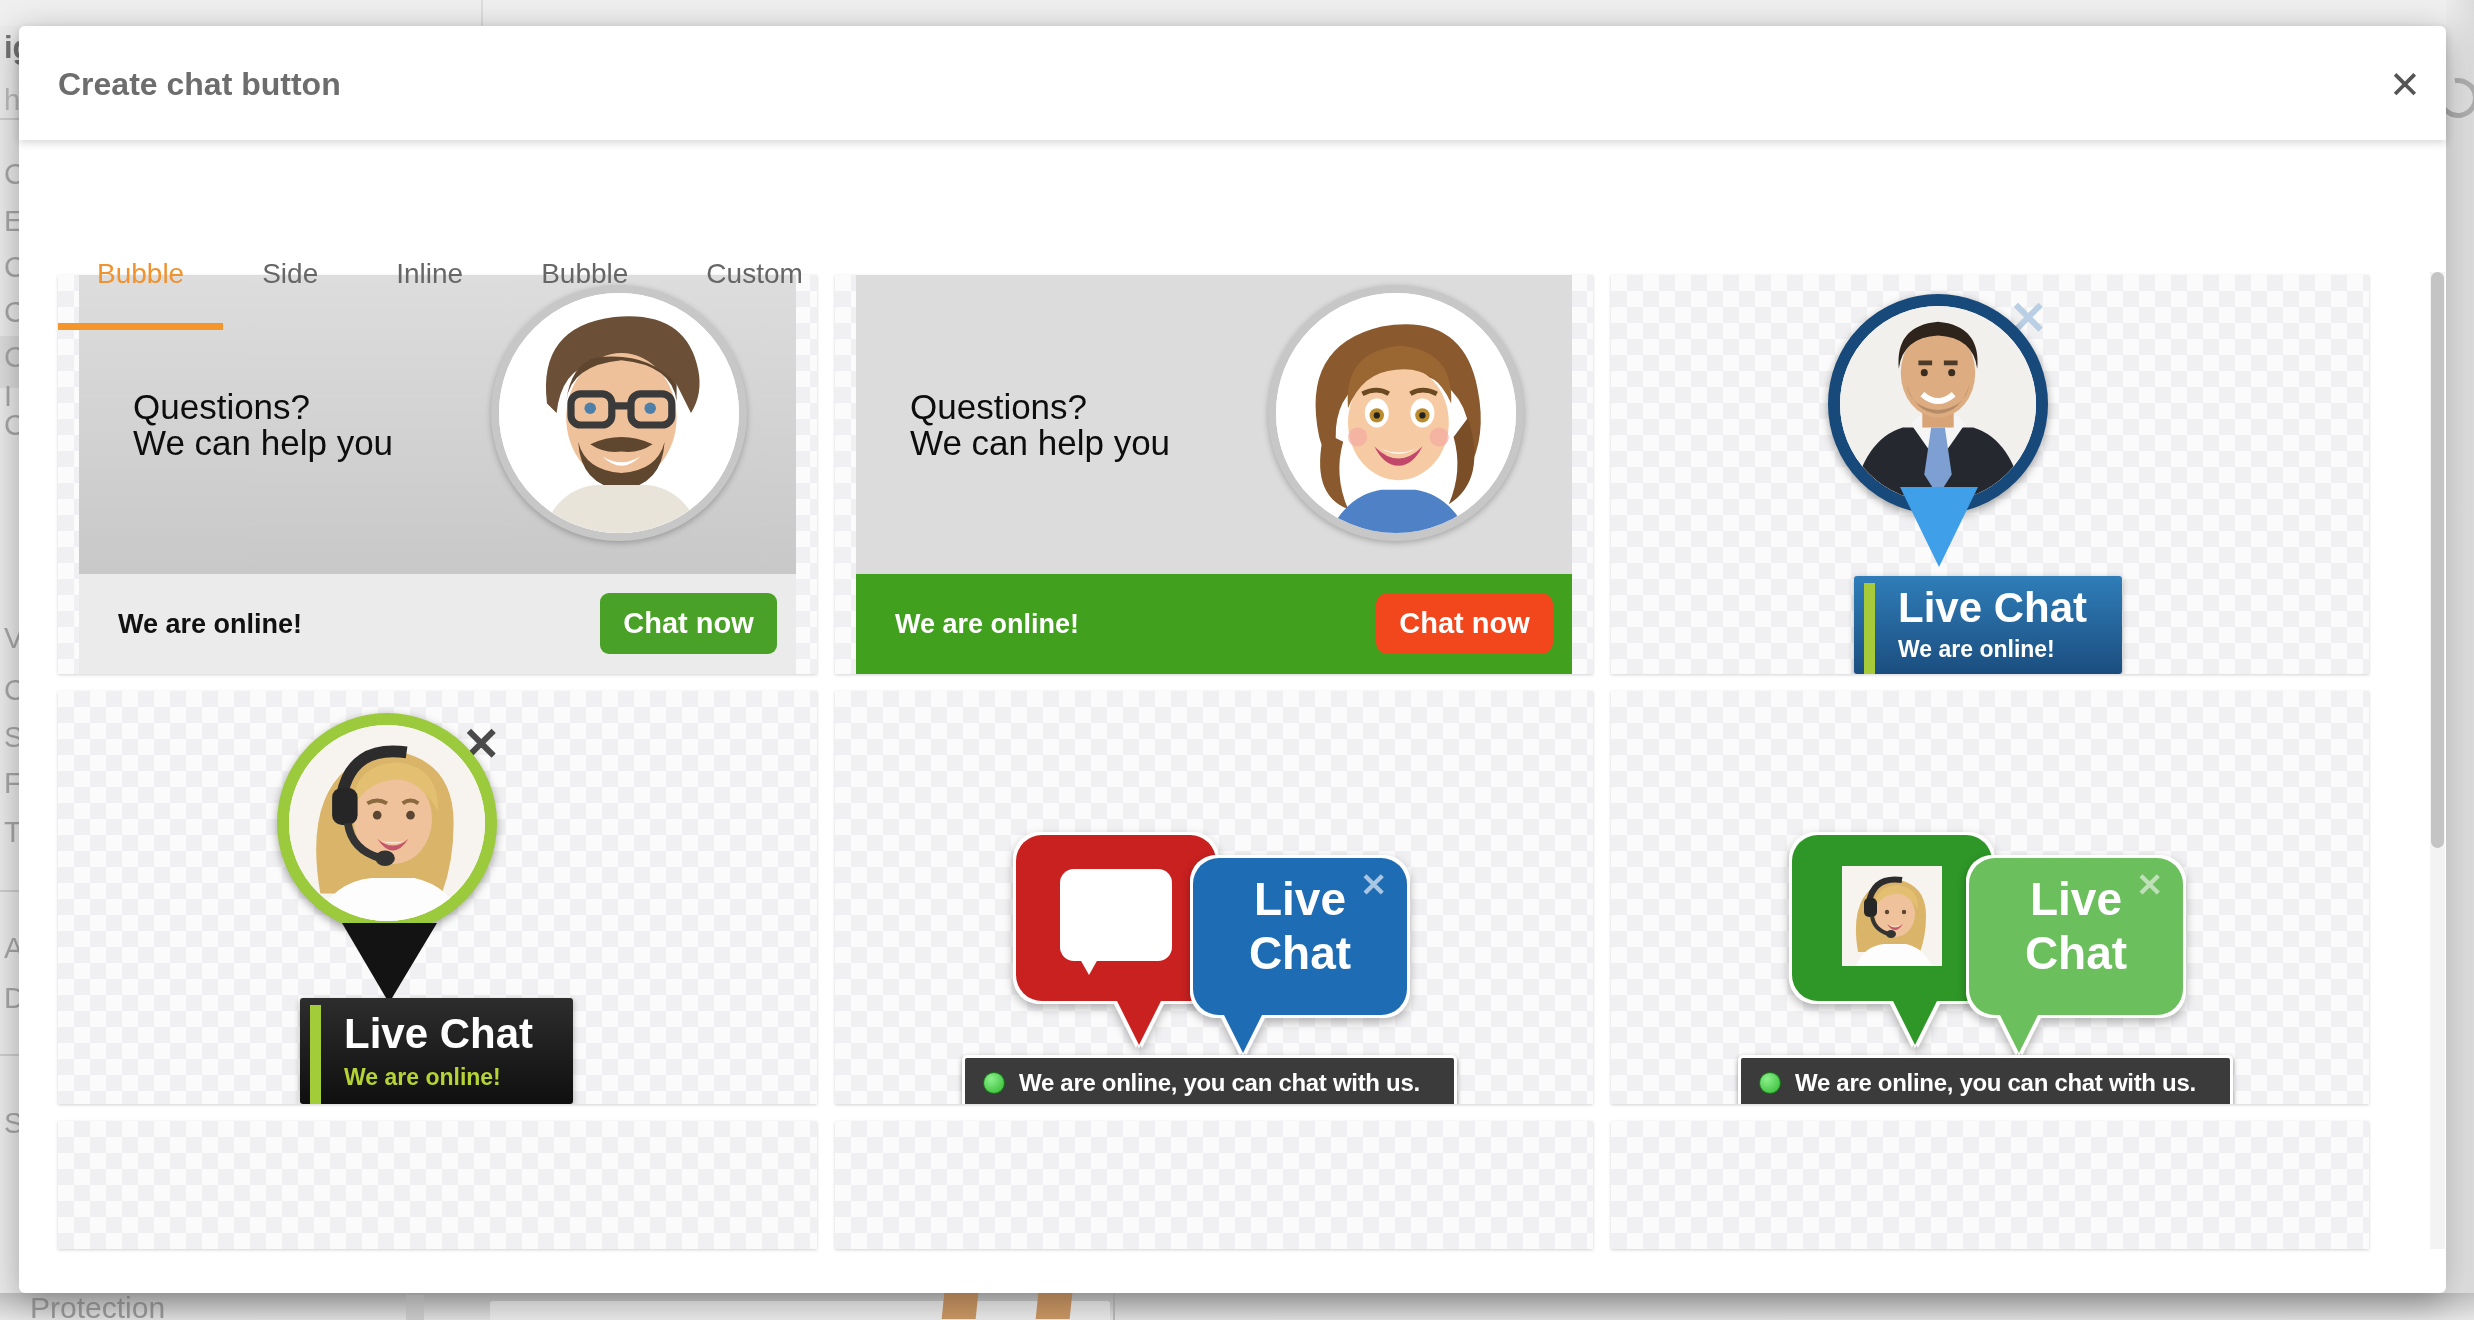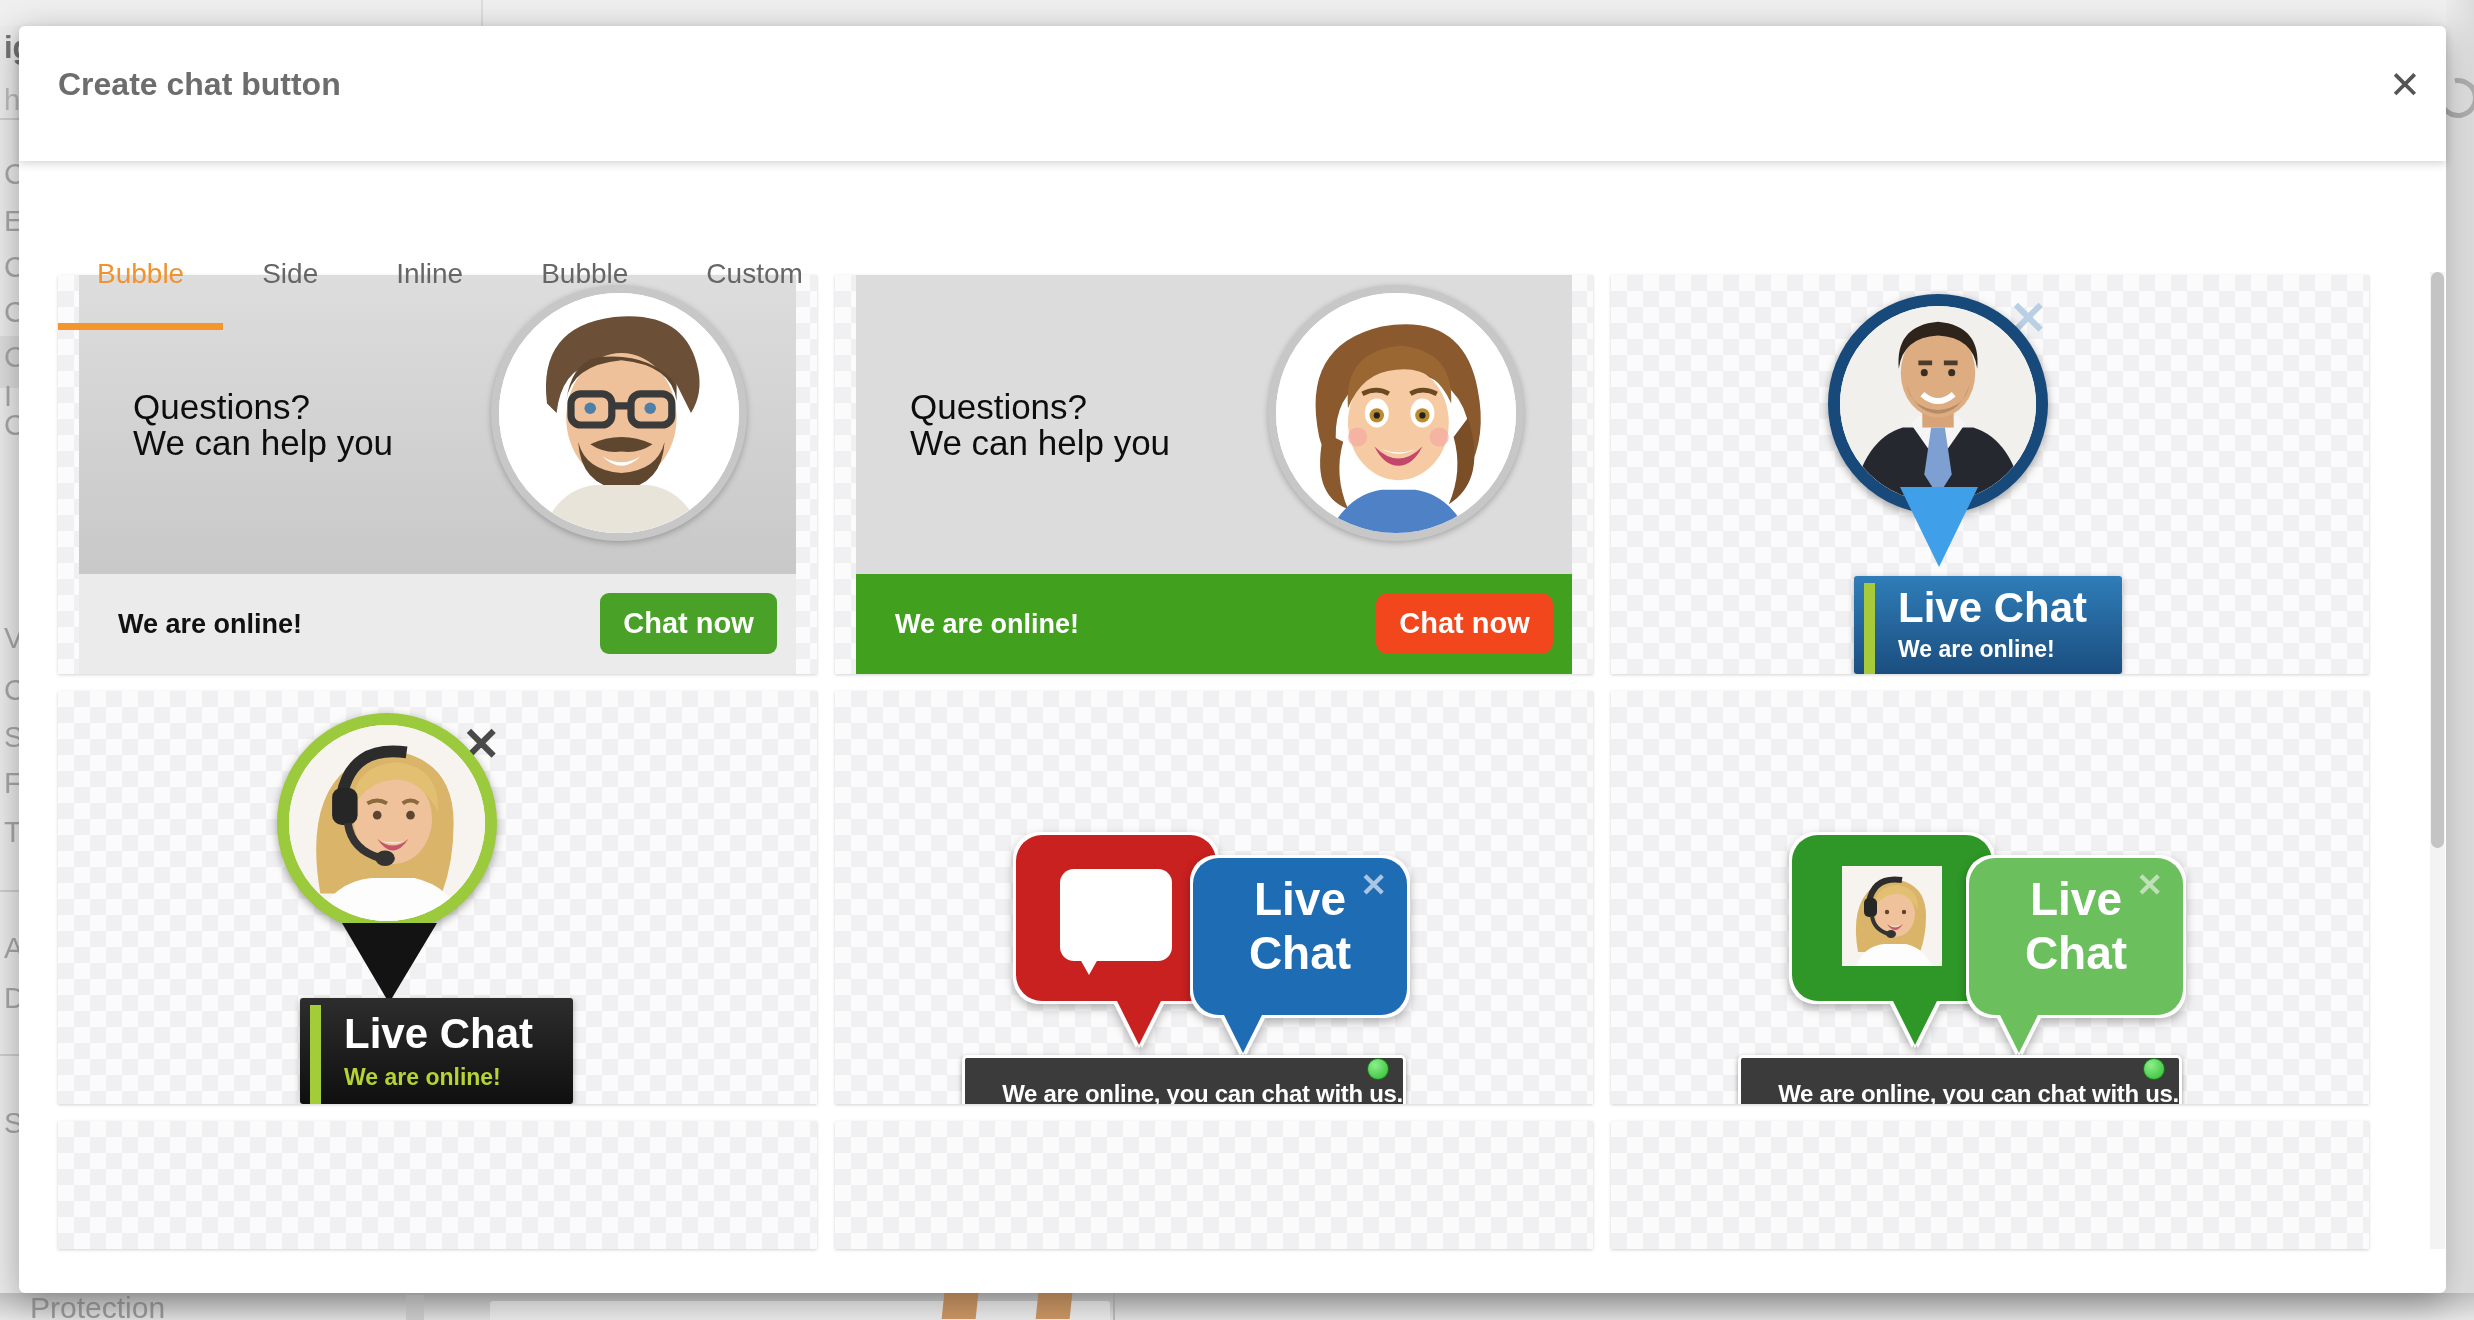--- a/index.html
+++ b/index.html
@@ -23,21 +23,21 @@
                  background:linear-gradient(180deg,#c3c3c3,#e6e6e6);}
   .bg-protection{position:absolute;left:30px;top:1291px;font-size:30px;color:#9b9b9b;}
   .bg-sq{position:absolute;left:406px;top:1295px;width:18px;height:25px;background:#d0d0d0;}
   .bg-whitebar{position:absolute;left:490px;top:1301px;width:620px;height:19px;background:#efefef;border-radius:3px 3px 0 0;}
   .bg-orange{position:absolute;top:1293px;width:34px;height:26px;background:#cf9a66;transform:skewX(-6deg);}
   .bg-vline{position:absolute;left:1113px;top:1293px;width:2px;height:27px;background:#bdbdbd;}
 
   
   .modal{position:absolute;left:19px;top:26px;width:2427px;height:1267px;background:#fff;
          border-radius:6px;box-shadow:0 10px 36px rgba(0,0,0,.32);z-index:10;}
-  .mheader{position:absolute;left:0;top:0;right:0;height:135px;background:#fff;
+  .mheader{position:absolute;left:0;top:0;right:0;height:114px;background:#fff;
            border-radius:6px 6px 0 0;box-shadow:0 3px 8px rgba(0,0,0,.16);z-index:3;}
   .mtitle{position:absolute;left:39px;top:0;line-height:117px;font-size:32px;font-weight:bold;color:#6d6d6d;}
   .mclose{position:absolute;right:16px;top:34px;width:50px;height:50px;text-align:center;line-height:50px;
           font-size:38px;color:#555;cursor:pointer;}
 
   .tabs{position:absolute;left:39px;top:218px;display:flex;z-index:2;}
   .tab{padding:0 39px;font-size:28px;line-height:60px;height:86px;box-sizing:border-box;color:#666;cursor:pointer;}
   .tab.active{color:#f0922e;border-bottom:7px solid #f5962c;}
 
   .grid{position:absolute;left:39px;top:249px;width:2311px;height:974px;display:grid;
@@ -114,23 +114,23 @@
   .t6 .bub-b{background:#6cbf5d;}
   .bub-b-tail{position:absolute;left:30px;top:155px;width:0;height:0;
               border-left:20px solid transparent;border-right:20px solid transparent;}
   .t5 .bub-b-tail{border-top:40px solid #1e6cb4;}
   .t6 .bub-b-tail{border-top:40px solid #6cbf5d;}
   .bub-title{position:absolute;left:0;right:0;top:14px;text-align:center;
              font-size:46px;line-height:54px;font-weight:bold;color:#fff;}
   .bub-close{position:absolute;right:20px;top:8px;font-size:32px;font-weight:bold;}
   .t5 .bub-close{color:#a9c6e2;}
   .t6 .bub-close{color:#bfe0b8;}
-  .status-pill{position:absolute;left:127px;top:364px;width:444px;height:56px;box-sizing:border-box;
+  .status-pill{position:absolute;left:127px;top:364px;width:495px;height:56px;box-sizing:border-box;
                background:#3b3b3b;border:3px solid #fff;border-radius:5px;box-shadow:0 2px 5px rgba(0,0,0,.4);
-               display:flex;align-items:flex-end;padding-left:18px;z-index:3;flex-direction:column;}
+               display:flex;align-items:center;padding-left:18px;z-index:3;}
   .dot{width:22px;height:22px;border-radius:50%;flex:none;margin-right:14px;
        background:radial-gradient(circle at 35% 30%,#8cf08c,#2eb82e);border:1px solid #157a15;box-sizing:border-box;}
   .status-text{font-size:24px;font-weight:bold;color:#fff;white-space:nowrap;letter-spacing:-0.3px;}
 
   
   .scroll-track{position:absolute;left:2411px;top:246px;width:15px;height:977px;background:#f3f3f3;cursor:pointer;}
   .scroll-thumb{position:absolute;left:1px;top:0;width:13px;height:576px;background:#c4c4c4;border-radius:7px;cursor:pointer;}
 </style>
 </head>
 <body>

